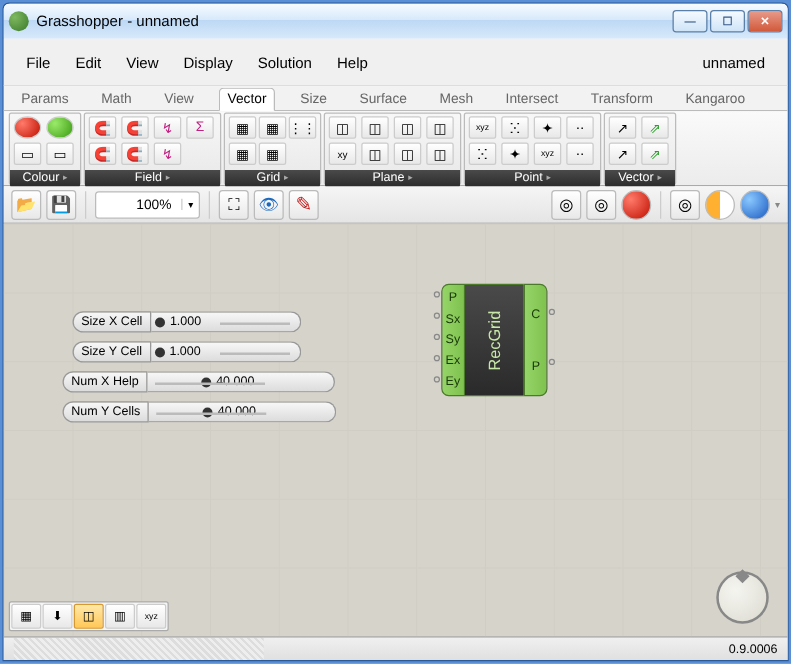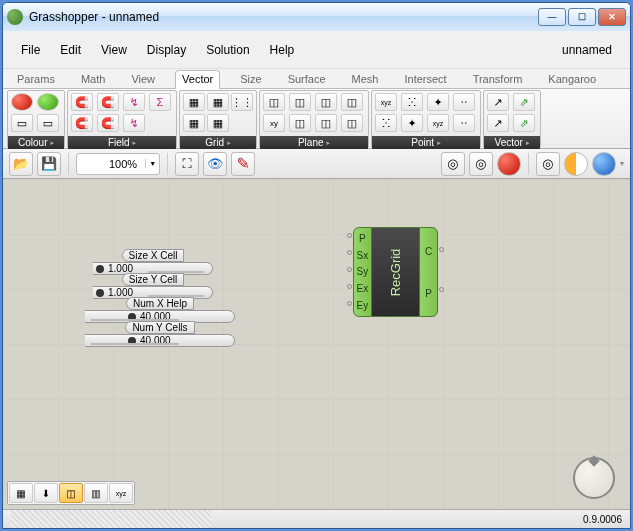--- a/index.html
+++ b/index.html
@@ -34,21 +34,21 @@
 .tb-btn { width: 24px; height: 24px; border: 1px solid #bbb; border-radius: 3px; background: linear-gradient(#fff,#e8e8e8); display: flex; align-items: center; justify-content: center; font-size: 13px; }
 .zoom { display: flex; align-items: center; border: 1px solid #bbb; border-radius: 3px; height: 22px; background: #fff; font-size: 11px; }
 .zoom span:first-child { padding: 0 8px; margin-left: 24px; }
 .zoom .dd { width: 14px; text-align: center; border-left: 1px solid #ccc; font-size: 8px; }
 .sep { width: 1px; height: 22px; background: #ccc; margin: 0 3px; }
 .tb-spacer { flex: 1; }
 
 .canvas { flex: 1; background: #d5d3ca; position: relative; overflow: hidden; border-bottom: 1px solid #aaa; }
 .grid-bg { position: absolute; inset: 0; background-image: linear-gradient(#cfcdc4 1px, transparent 1px), linear-gradient(90deg, #cfcdc4 1px, transparent 1px); background-size: 55px 55px; }
 
-.slider { position: absolute; height: 17px; display: flex; align-items: center; flex-direction: column; }
+.slider { position: absolute; height: 17px; display: flex; align-items: center; }
 .slider-lbl { background: linear-gradient(#f7f7f7,#dcdcdc); border: 1px solid #999; border-radius: 9px 0 0 9px; font-size: 10px; padding: 0 6px; height: 100%; display: flex; align-items: center; white-space: nowrap; }
 .slider-track { background: linear-gradient(#f7f7f7,#dcdcdc); border: 1px solid #999; border-left: none; border-radius: 0 9px 9px 0; height: 100%; display: flex; align-items: center; padding: 0 6px 0 3px; position: relative; text-align: right; }
 .slider-dot { width: 8px; height: 8px; background: #333; border-radius: 50%; margin-right: 4px; }
 .slider-val { font-size: 10px; }
 .slider-rail { position: absolute; right: 8px; left: 55px; top: 8px; height: 2px; background: #bbb; }
 
 .component { position: absolute; left: 350px; top: 48px; width: 85px; height: 90px; display: flex; }
 .comp-in, .comp-out { width: 20px; background: linear-gradient(90deg,#95d468,#7fc24f); border: 1px solid #4a7a2a; display: flex; flex-direction: column; justify-content: space-around; font-size: 10px; color: #1a3a0a; padding: 2px 0; }
 .comp-in { border-radius: 6px 0 0 6px; align-items: center; }
 .comp-out { border-radius: 0 6px 6px 0; align-items: center; }

